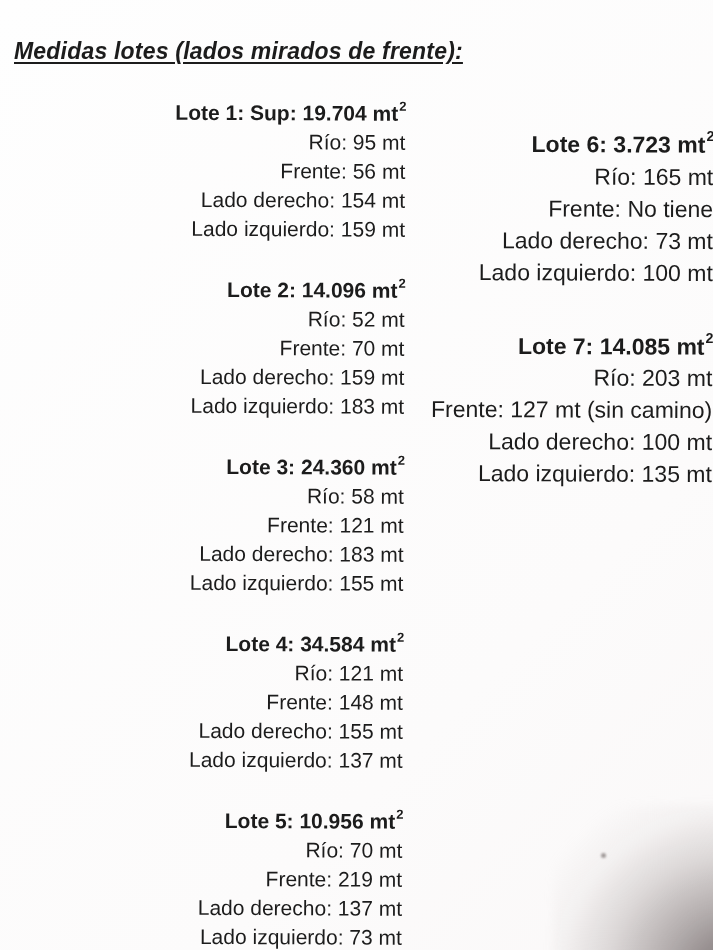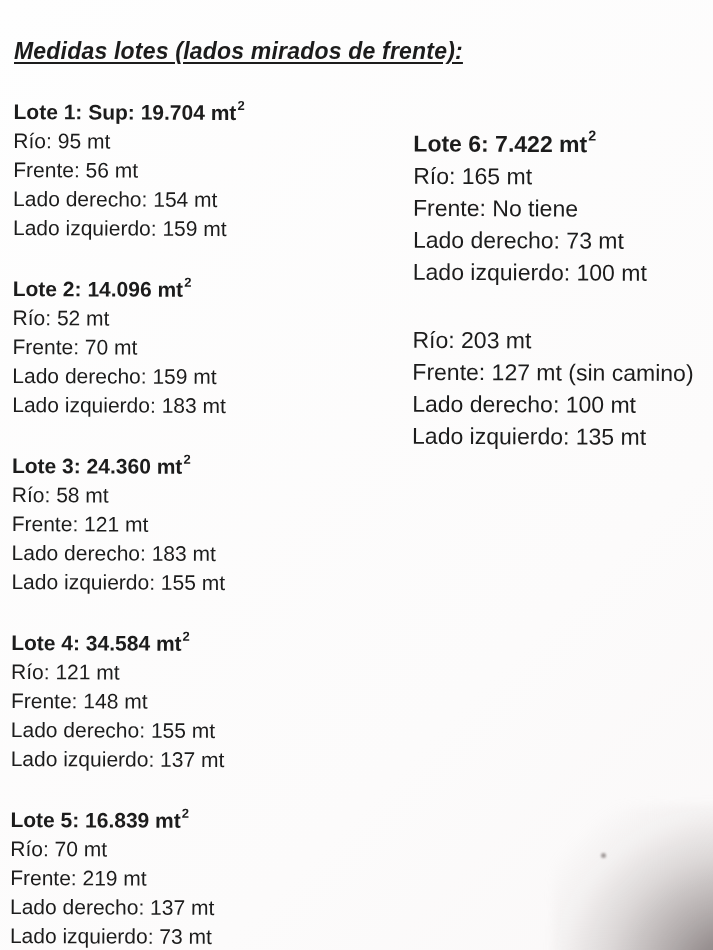--- a/index.html
+++ b/index.html
@@ -8,20 +8,21 @@
     background: #ffffff;
   }
   .page {
     position: relative;
     width: 713px;
     height: 950px;
     background: linear-gradient(135deg, #fefefe 0%, #fcfbfb 70%, #faf8f8 100%);
     overflow: hidden;
     font-family: "Liberation Sans", sans-serif;
     color: #1c1c1c;
+    text-align: right;
   }
   .doc-title {
     position: absolute;
     left: 14px;
     top: 38px;
     margin: 0;
     font-size: 23px;
     font-weight: bold;
     font-style: italic;
     text-decoration: underline;
@@ -139,40 +140,41 @@
 
       <div class="lote">
         <div class="lote-heading"><span>Lote 4: 34.584 mt</span><sup>2</sup></div>
         <div class="lote-line">Río: 121 mt</div>
         <div class="lote-line">Frente: 148 mt</div>
         <div class="lote-line">Lado derecho: 155 mt</div>
         <div class="lote-line">Lado izquierdo: 137 mt</div>
       </div>
 
       <div class="lote">
-        <div class="lote-heading"><span>Lote 5: 16.839 mt</span><sup>2</sup></div>
+        <div class="lote-heading"><span>Lote 5: 10.956 mt</span><sup>2</sup></div>
         <div class="lote-line">Río: 70 mt</div>
         <div class="lote-line">Frente: 219 mt</div>
         <div class="lote-line">Lado derecho: 137 mt</div>
         <div class="lote-line">Lado izquierdo: 73 mt</div>
       </div>
 
     </div>
 
     <div class="col col-right">
 
       <div class="lote">
-        <div class="lote-heading"><span>Lote 6: 7.422 mt</span><sup>2</sup></div>
+        <div class="lote-heading"><span>Lote 6: 3.723 mt</span><sup>2</sup></div>
         <div class="lote-line">Río: 165 mt</div>
         <div class="lote-line">Frente: No tiene</div>
         <div class="lote-line">Lado derecho: 73 mt</div>
         <div class="lote-line">Lado izquierdo: 100 mt</div>
       </div>
 
       <div class="lote">
+        <div class="lote-heading"><span>Lote 7: 14.085 mt</span><sup>2</sup></div>
         <div class="lote-line">Río: 203 mt</div>
         <div class="lote-line">Frente: 127 mt (sin camino)</div>
         <div class="lote-line">Lado derecho: 100 mt</div>
         <div class="lote-line">Lado izquierdo: 135 mt</div>
       </div>
 
     </div>
 
   </div>
 

